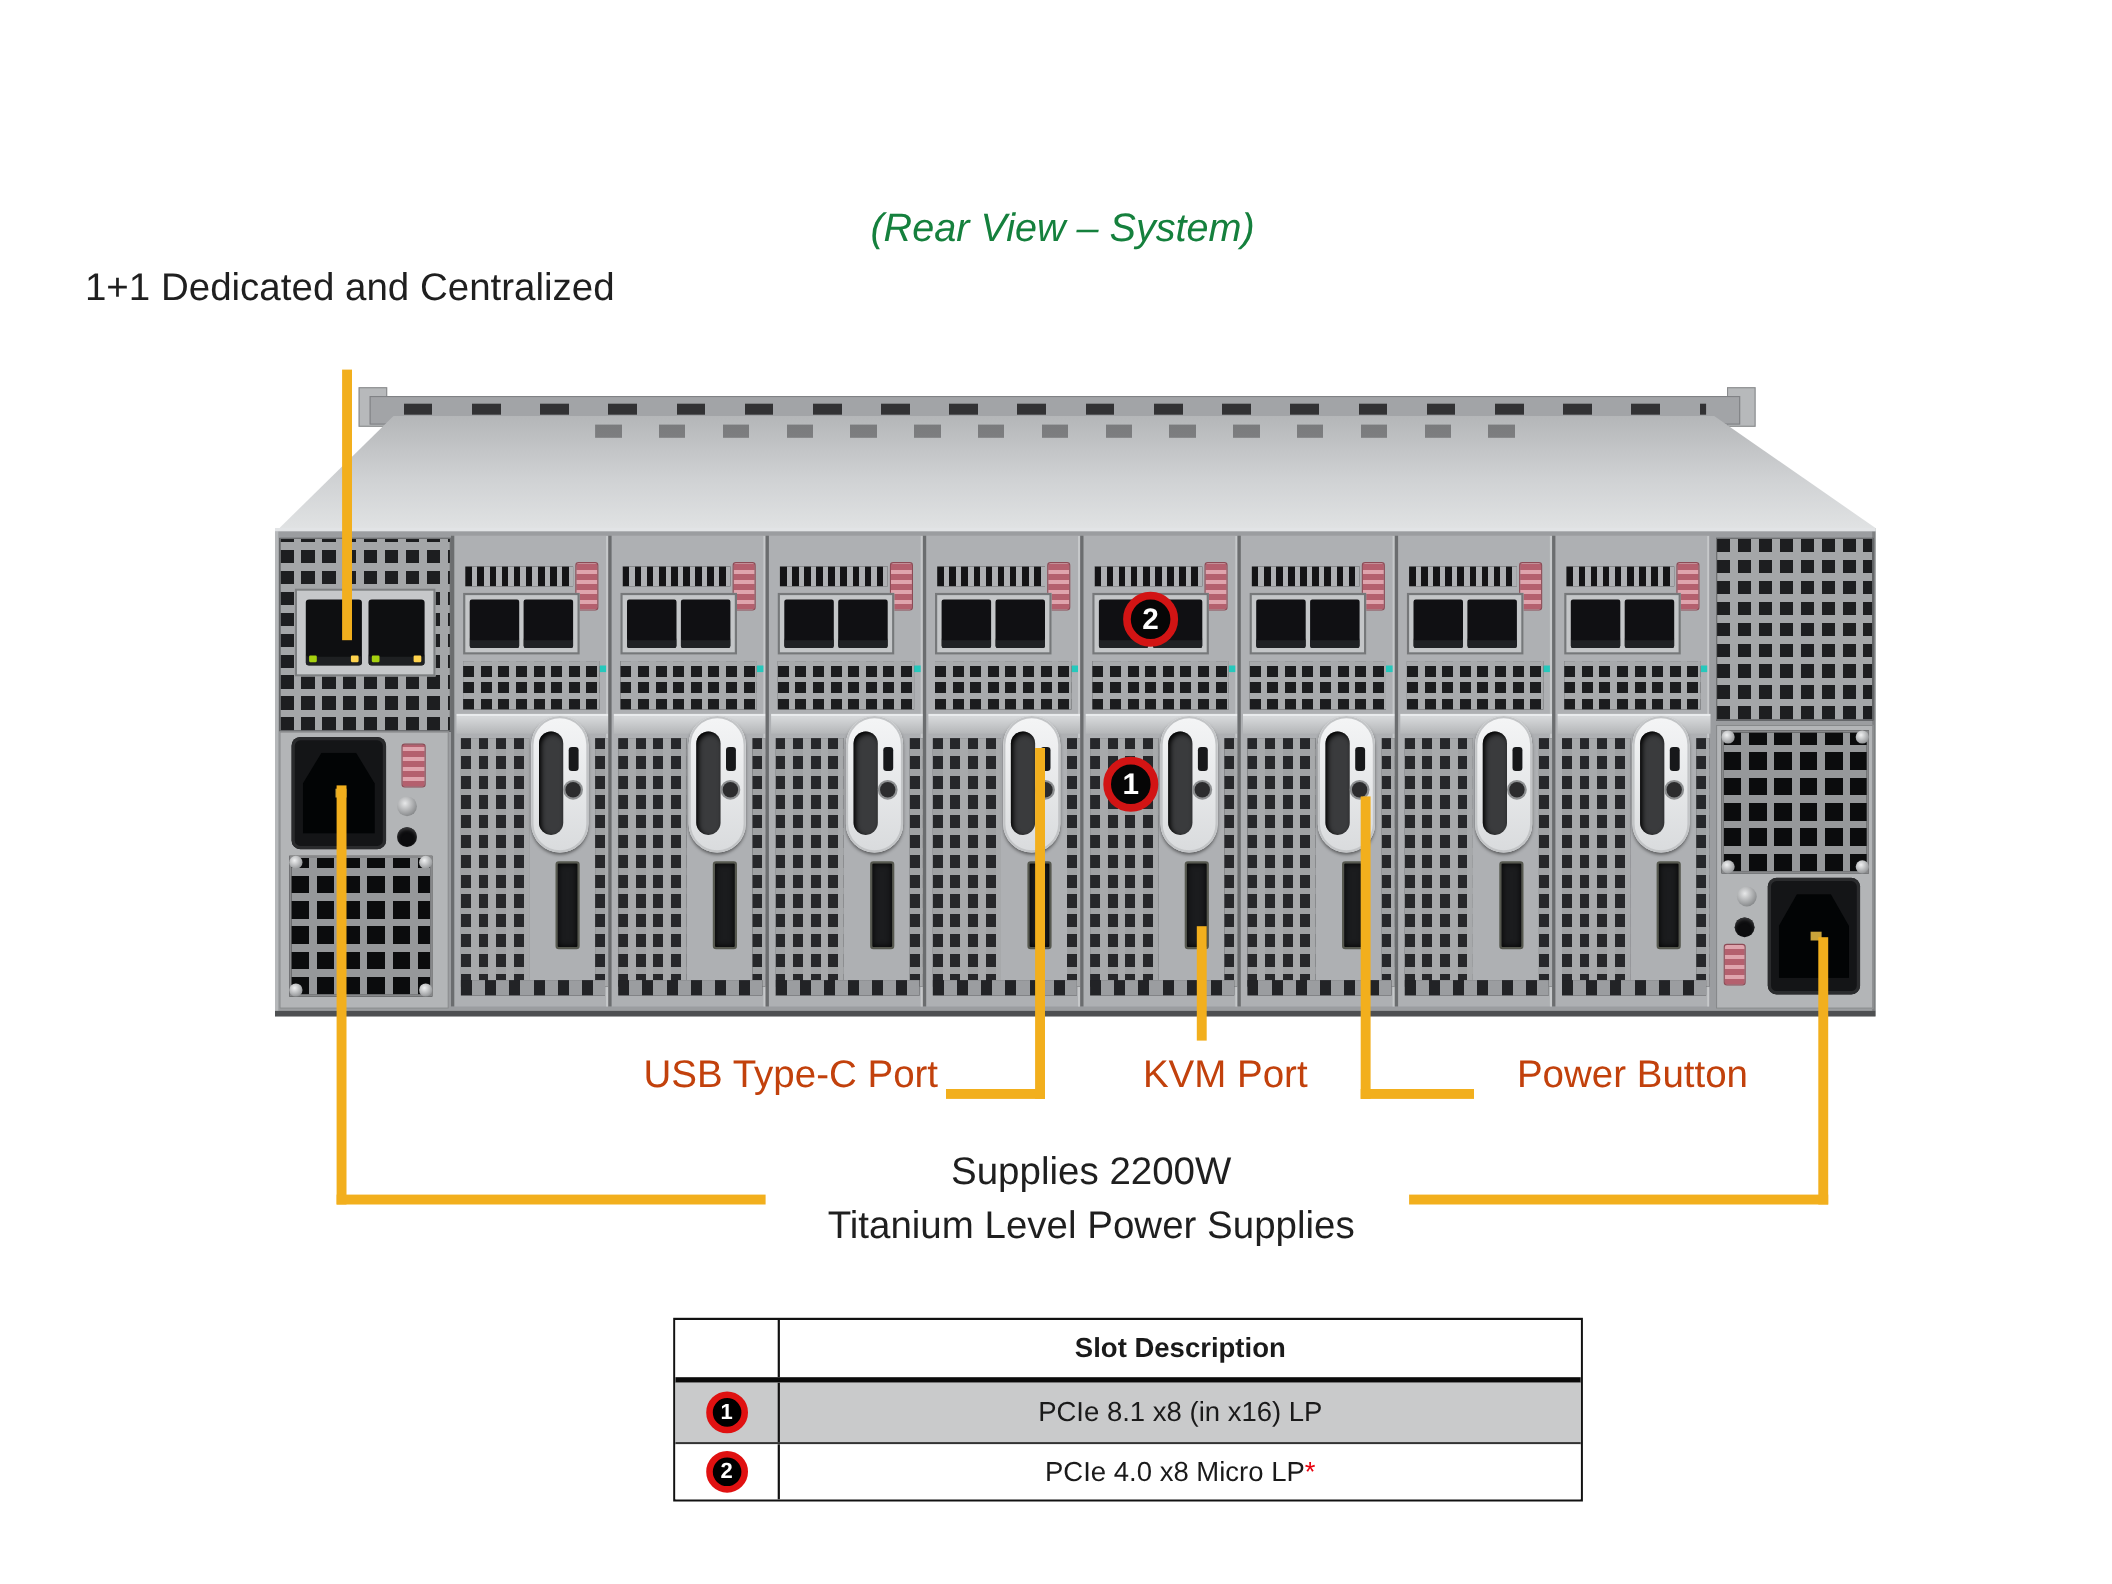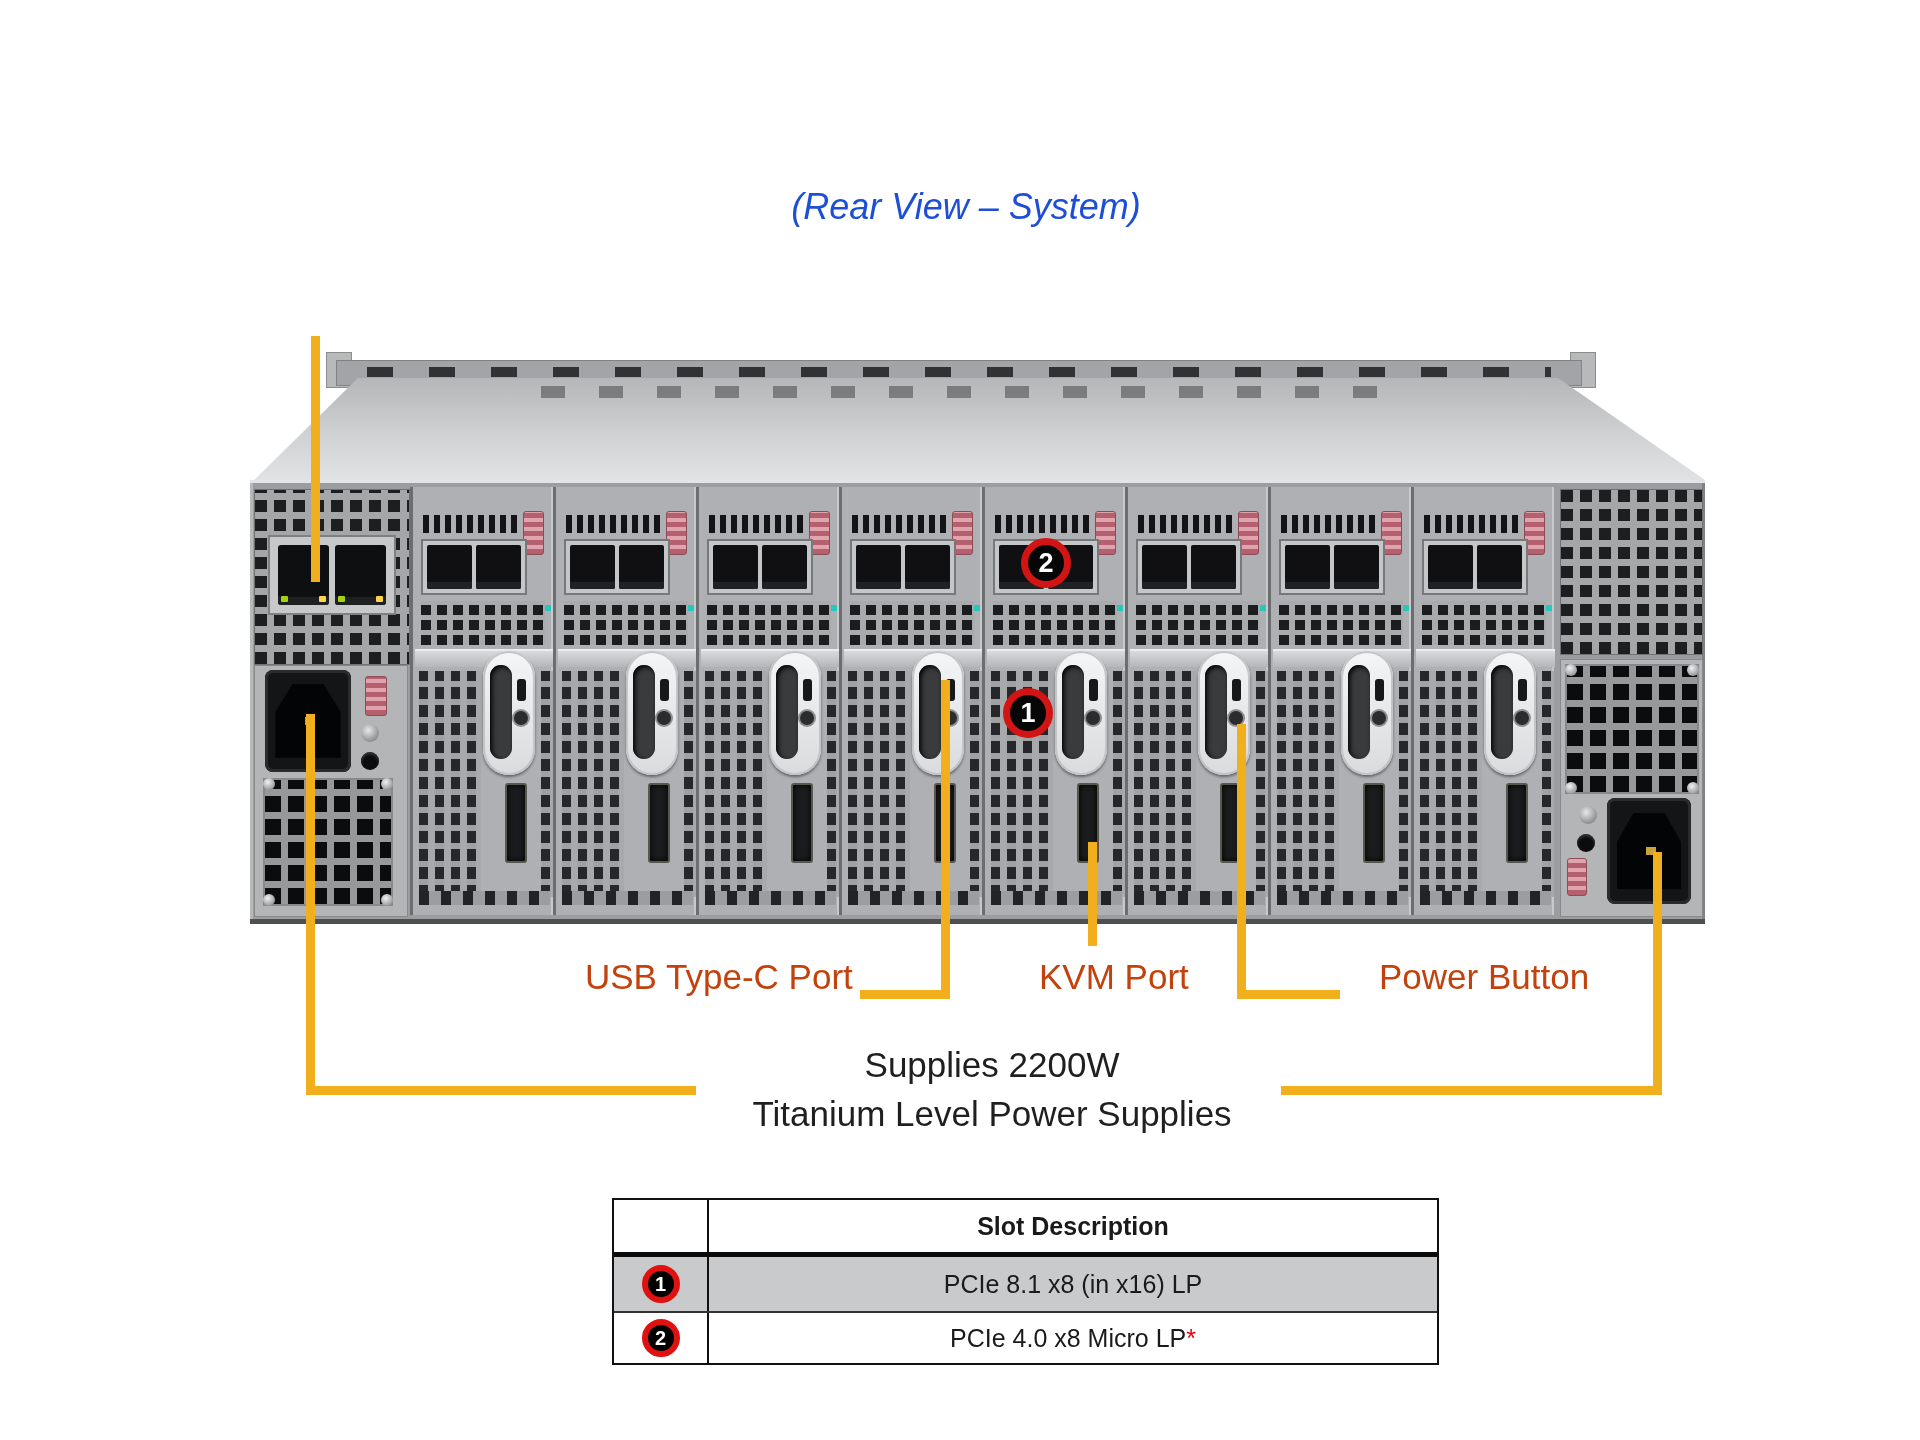--- a/index.html
+++ b/index.html
@@ -7,21 +7,21 @@
     --marker-red:#D21414;
     --footnote-red:#E8000D;
     --table-row-gray:#C9CACB;
   }
   html,body{margin:0;padding:0;background:#fff;}
   .canvas{position:relative;width:1920px;height:1440px;background:#fff;overflow:hidden;
           font-family:"Liberation Sans",sans-serif;color:#1a1a1a;}
 
   
   .title{position:absolute;left:666px;top:186px;width:600px;text-align:center;
-         font-size:36px;font-style:italic;color:#1d4ed8;}
+         font-size:36px;font-style:italic;color:#15803d;}
   .ipmi-label{position:absolute;left:68px;top:240px;width:500px;text-align:center;
               font-size:35px;line-height:44px;color:#1f1f1f;}
   .call-label{position:absolute;font-size:35px;color:#c2410c;white-space:nowrap;}
   .usb-label{left:585px;top:957px;}
   .kvm-label{left:1039px;top:957px;}
   .pwr-label{left:1357px;top:957px;margin-left:22px;}
   .psu-label{position:absolute;left:692px;top:1040px;width:600px;text-align:center;
              font-size:35px;line-height:49px;color:#1f1f1f;}
 
   
@@ -158,20 +158,21 @@
         font-size:23px;color:var(--footnote-red);}
 </style>
 </head>
 <body>
 
 <div class="canvas">
 
   <div class="title">(Rear View – System)</div>
 
   <div class="ipmi-label">
+    <div>1+1 Dedicated and Centralized</div>
   </div>
 
   <div class="chassis">
     <div class="ear ear-l"></div>
     <div class="ear ear-r"></div>
     <div class="lip">
       <div class="lip-dashes"></div>
     </div>
     <div class="topface">
       <div class="topface-vents"></div>

